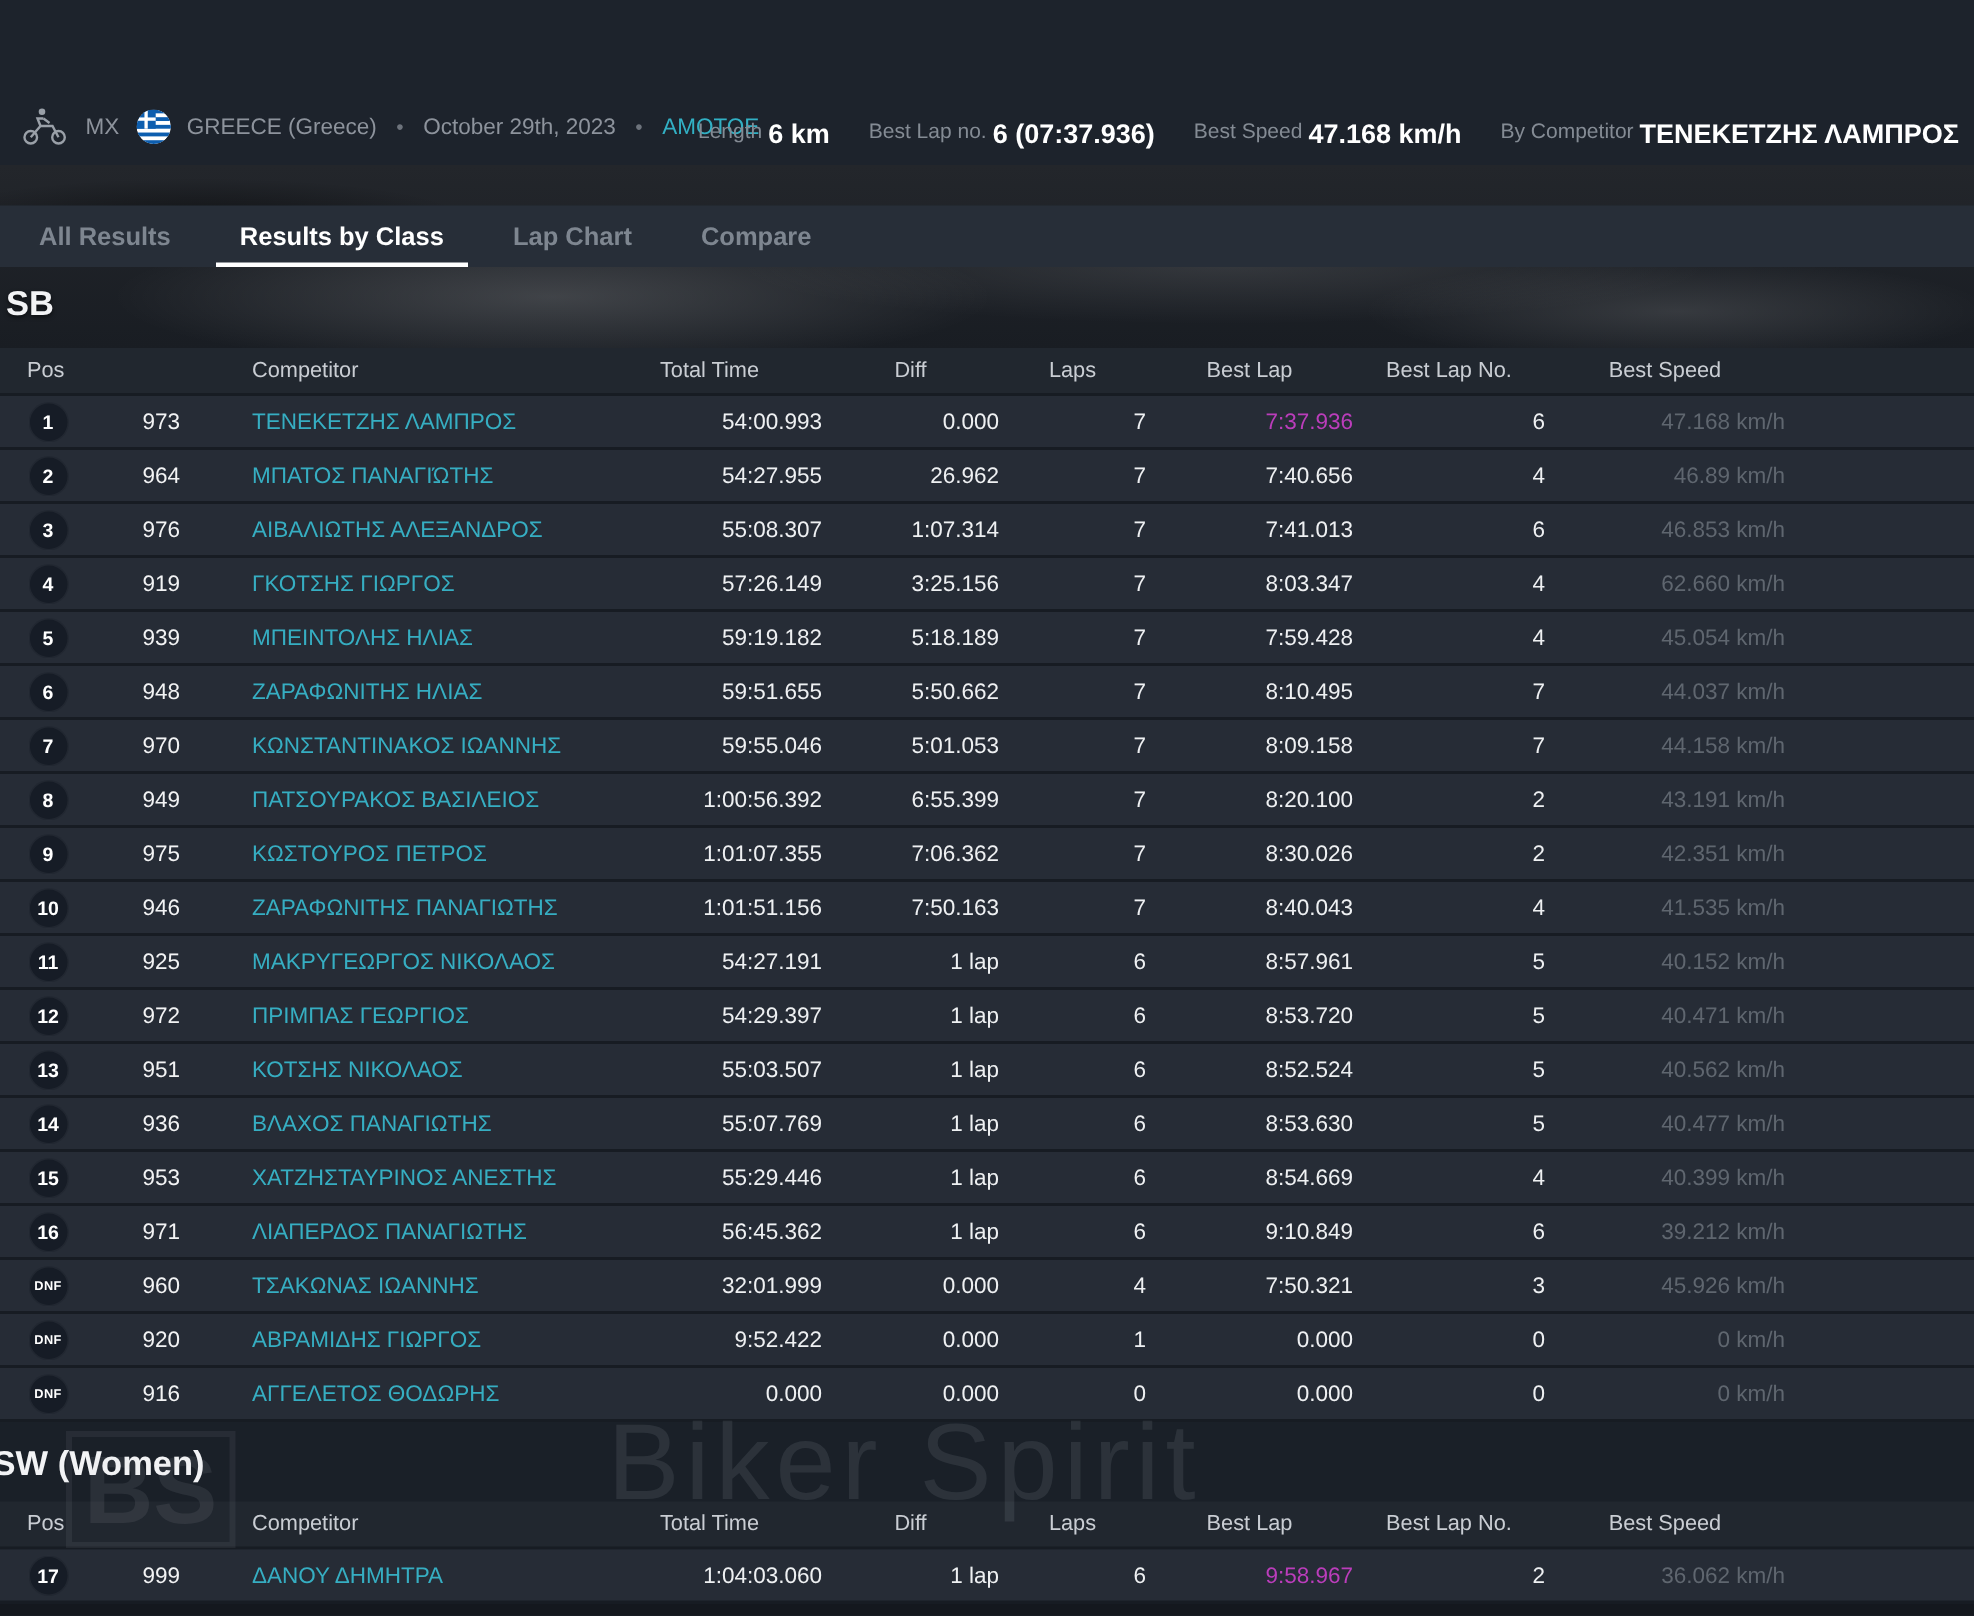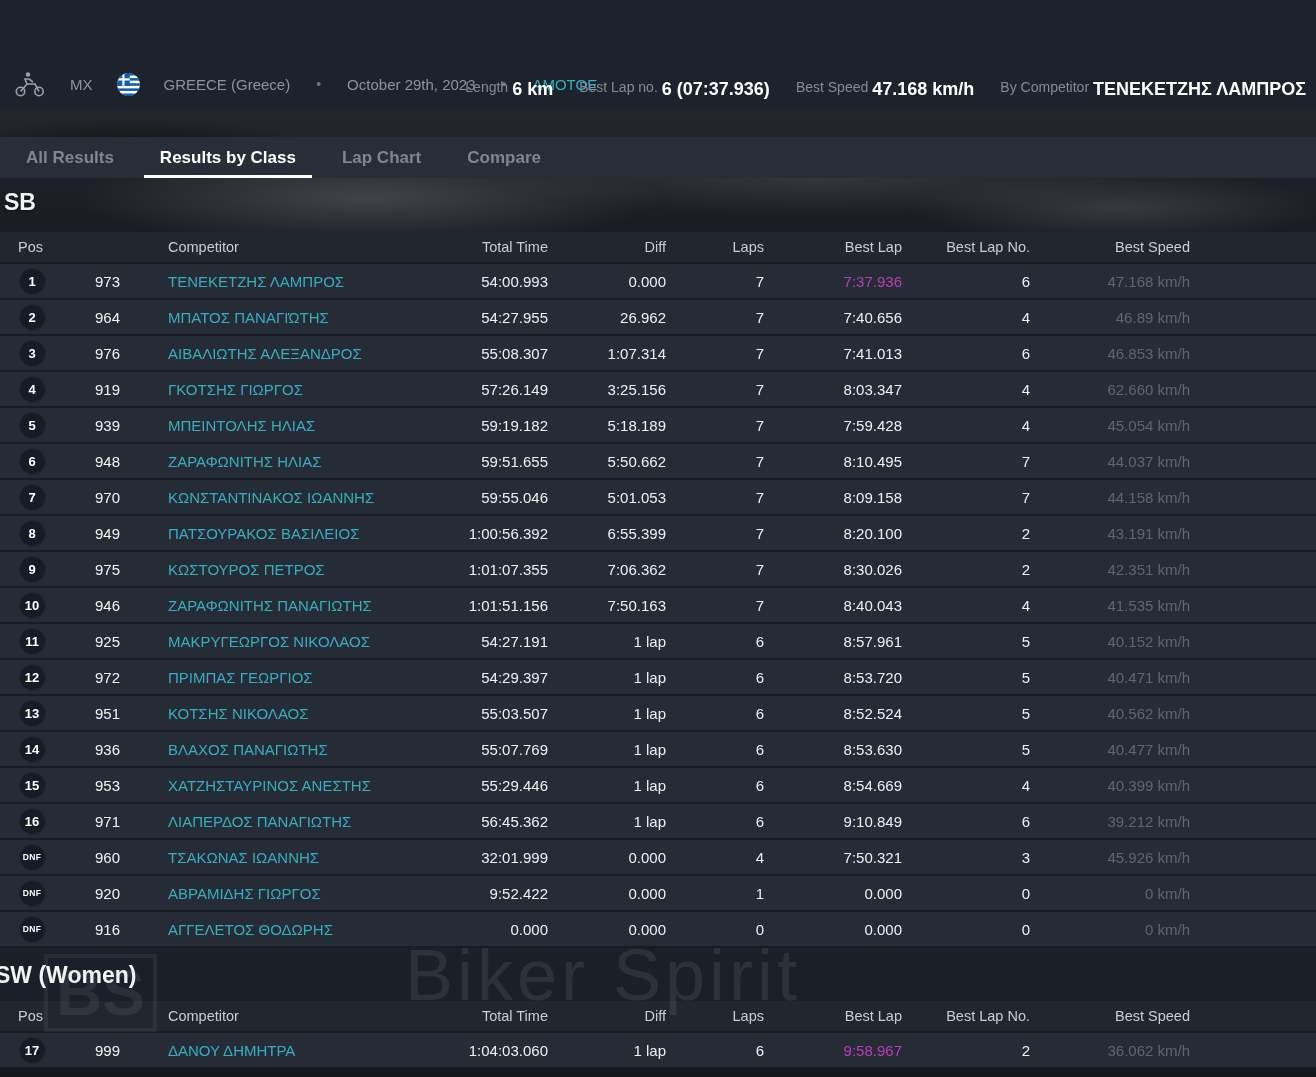--- a/index.html
+++ b/index.html
@@ -9,21 +9,21 @@
     background:#1a2028;
     color:#e8eaee;
   }
   .page { width:1316px; height:1077px; position:relative; overflow:hidden; }
 
   
   .top-header { height:110px; background:#1d232c; position:relative; }
   .race-line { display:flex; align-items:center; padding:14px 0 0 18px; }
   .race-title { font-size:34px; font-weight:800; color:#ffffff; letter-spacing:1px; }
   .race-caret { margin-left:14px; margin-top:6px; cursor:pointer; }
-  .event-line { position:absolute; left:14px; bottom:12px; display:flex; align-items:center; gap:24px; font-size:15px; color:#8d939c; }
+  .event-line { position:absolute; left:14px; bottom:12px; display:flex; align-items:center; gap:11px; font-size:15px; color:#8d939c; }
   .moto-icon { width:32px; height:28px; }
   .flag { width:23px; height:23px; border-radius:50%; overflow:hidden; flex:0 0 auto; }
   .dot-sep { color:#6d737c; font-size:14px; padding:0 2px; }
   .link-teal { color:#32b0c4; text-decoration:none; cursor:pointer; }
   .stats { position:absolute; right:10px; bottom:10px; display:flex; gap:26px; text-align:left; }
   .stat { display:flex; gap:4px; }
   .stat .lbl { font-size:14px; color:#848b94; }
   .stat .val { font-size:18px; font-weight:700; color:#ffffff; white-space:nowrap; }
 
   
@@ -40,21 +40,21 @@
   .tab.active { color:#ffffff; }
   .tab.active::after { content:""; position:absolute; left:0; right:0; bottom:0; height:3px; background:#ffffff; }
   .section-title-1 { position:absolute; left:4px; bottom:16px; font-size:23px; font-weight:700; color:#f2f3f5; text-shadow:0 1px 3px rgba(0,0,0,0.6); }
 
   
   .grid-row { display:grid; grid-template-columns:64px 56px 1fr 150px 118px 98px 138px 128px 160px; padding-right:126px; align-items:center; }
   .thead { height:32px; background:#21272f; border-bottom:2px solid #171c23; font-size:14.5px; color:#c9cdd3; }
   .th { white-space:nowrap; }
   .th.pos { padding-left:18px; }
   .th.competitor { padding-left:48px; }
-  .num-r { text-align:right; }
+  .num-r { text-align:center; }
   .trow { height:36px; background:#262c36; border-bottom:2px solid #171c23; font-size:15px; }
   .cell-pos { display:flex; justify-content:center; }
   .pos-badge { width:27px; height:27px; border-radius:50%; background:#161c26; border:1px solid rgba(255,255,255,0.05);
     display:flex; align-items:center; justify-content:center; font-size:13px; font-weight:700; color:#ffffff; }
   .pos-badge.dnf { font-size:8.5px; letter-spacing:0.3px; }
   .cell-num { text-align:right; color:#f2f3f4; font-weight:400; }
   .cell-name { padding-left:48px; }
   .cell-name a { color:#36aec2; text-decoration:none; cursor:pointer; white-space:nowrap; }
   .cell-t { text-align:right; color:#eef0f2; }
   .cell-speed { text-align:right; color:#5f666f; }

